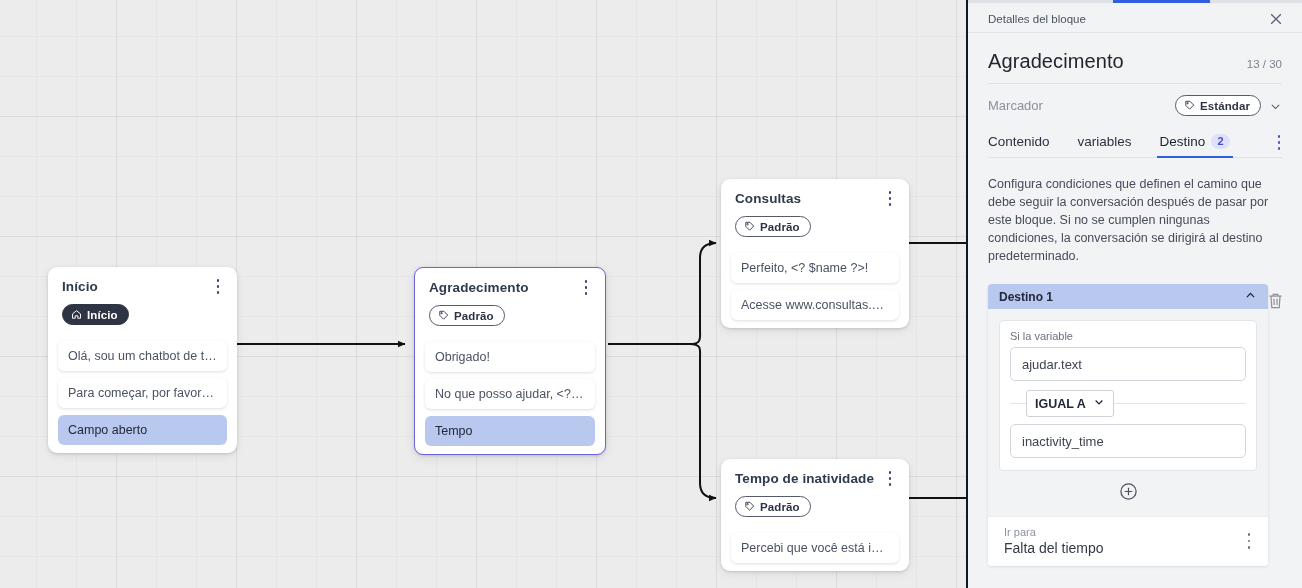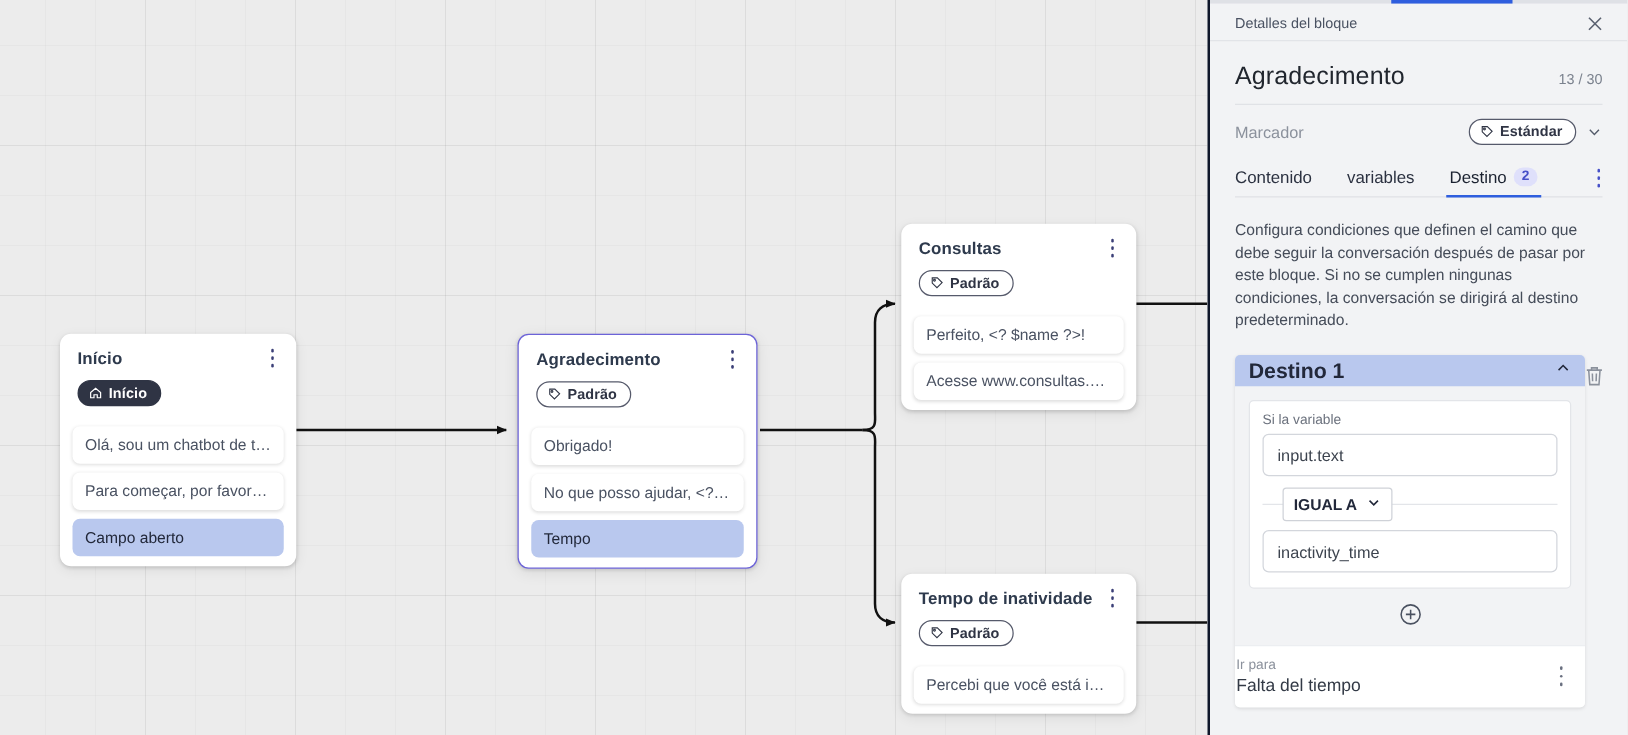--- a/index.html
+++ b/index.html
@@ -141,21 +141,21 @@
   .dest-card-wrap{position:relative;margin-top:19px;}
   .dest-card{
     width:280px;border-radius:4px;overflow:hidden;
     box-shadow:0 1px 3px rgba(0,0,0,0.10);
     background:#f2f3f5;
   }
   .dest-head{
     background:#b9c8ee;height:25px;display:flex;align-items:center;
     justify-content:space-between;padding:0 11px;box-sizing:border-box;
   }
-  .dest-head-title{font-size:17px;color:#22283a;font-weight:bold;}
+  .dest-head-title{font-size:12px;color:#22283a;font-weight:bold;}
   .dest-body{padding:11px 11px 13px 11px;}
   .cond-box{
     background:#ffffff;border:1px solid #e3e5e9;border-radius:4px;
     padding:9px 10px 12px 10px;position:relative;box-sizing:border-box;
   }
   .cond-label{font-size:11px;color:#6c727e;margin-bottom:5px;}
   .field{
     border:1px solid #d3d6dc;border-radius:5px;background:#fff;
     height:34px;display:flex;align-items:center;padding:0 11px;
     font-size:13px;color:#3d444f;box-sizing:border-box;
@@ -166,21 +166,21 @@
   }
   .op-pill{
     position:absolute;left:16px;top:0;height:27px;
     border:1px solid #cfd2d8;border-radius:3px;background:#fff;
     display:inline-flex;align-items:center;gap:7px;padding:0 8px;
     font-size:12.5px;color:#22283a;font-weight:bold;box-sizing:border-box;cursor:pointer;
   }
   .plus-row{display:flex;justify-content:center;padding:11px 0 2px 0;}
   .plus-btn{width:19px;height:19px;cursor:pointer;}
   .goto-row{
-    background:#ffffff;padding:9px 11px 10px 1px;position:relative;
+    background:#ffffff;padding:9px 11px 10px 16px;position:relative;
     border-top:1px solid #eceef1;
   }
   .goto-label{font-size:11px;color:#8b919c;}
   .goto-val{font-size:14px;color:#333a46;margin-top:2px;}
   .goto-kebab{
     position:absolute;right:12px;top:16px;width:14px;height:16px;
     display:flex;flex-direction:column;align-items:center;justify-content:space-between;cursor:pointer;
   }
   .goto-kebab i{width:2.8px;height:2.8px;border-radius:50%;background:#6a7080;}
   .trash{
@@ -377,21 +377,21 @@
             <span class="dest-head-title">Destino 1</span>
             <span>
               <svg width="13" height="13" viewBox="0 0 16 16" fill="none" stroke="#22283a" stroke-width="1.5">
                 <path d="M3.5 10 L8 5.5 L12.5 10"></path>
               </svg>
             </span>
           </div>
           <div class="dest-body">
             <div class="cond-box">
               <div class="cond-label">Si la variable</div>
-              <div class="field">input.text</div>
+              <div class="field">ajudar.text</div>
               <div class="op-row">
                 <div class="op-pill">
                   <span>IGUAL A</span>
                   <span>
                     <svg width="12" height="12" viewBox="0 0 16 16" fill="none" stroke="#22283a" stroke-width="1.7">
                       <path d="M3.5 6 L8 10.5 L12.5 6"></path>
                     </svg>
                   </span>
                 </div>
               </div>

